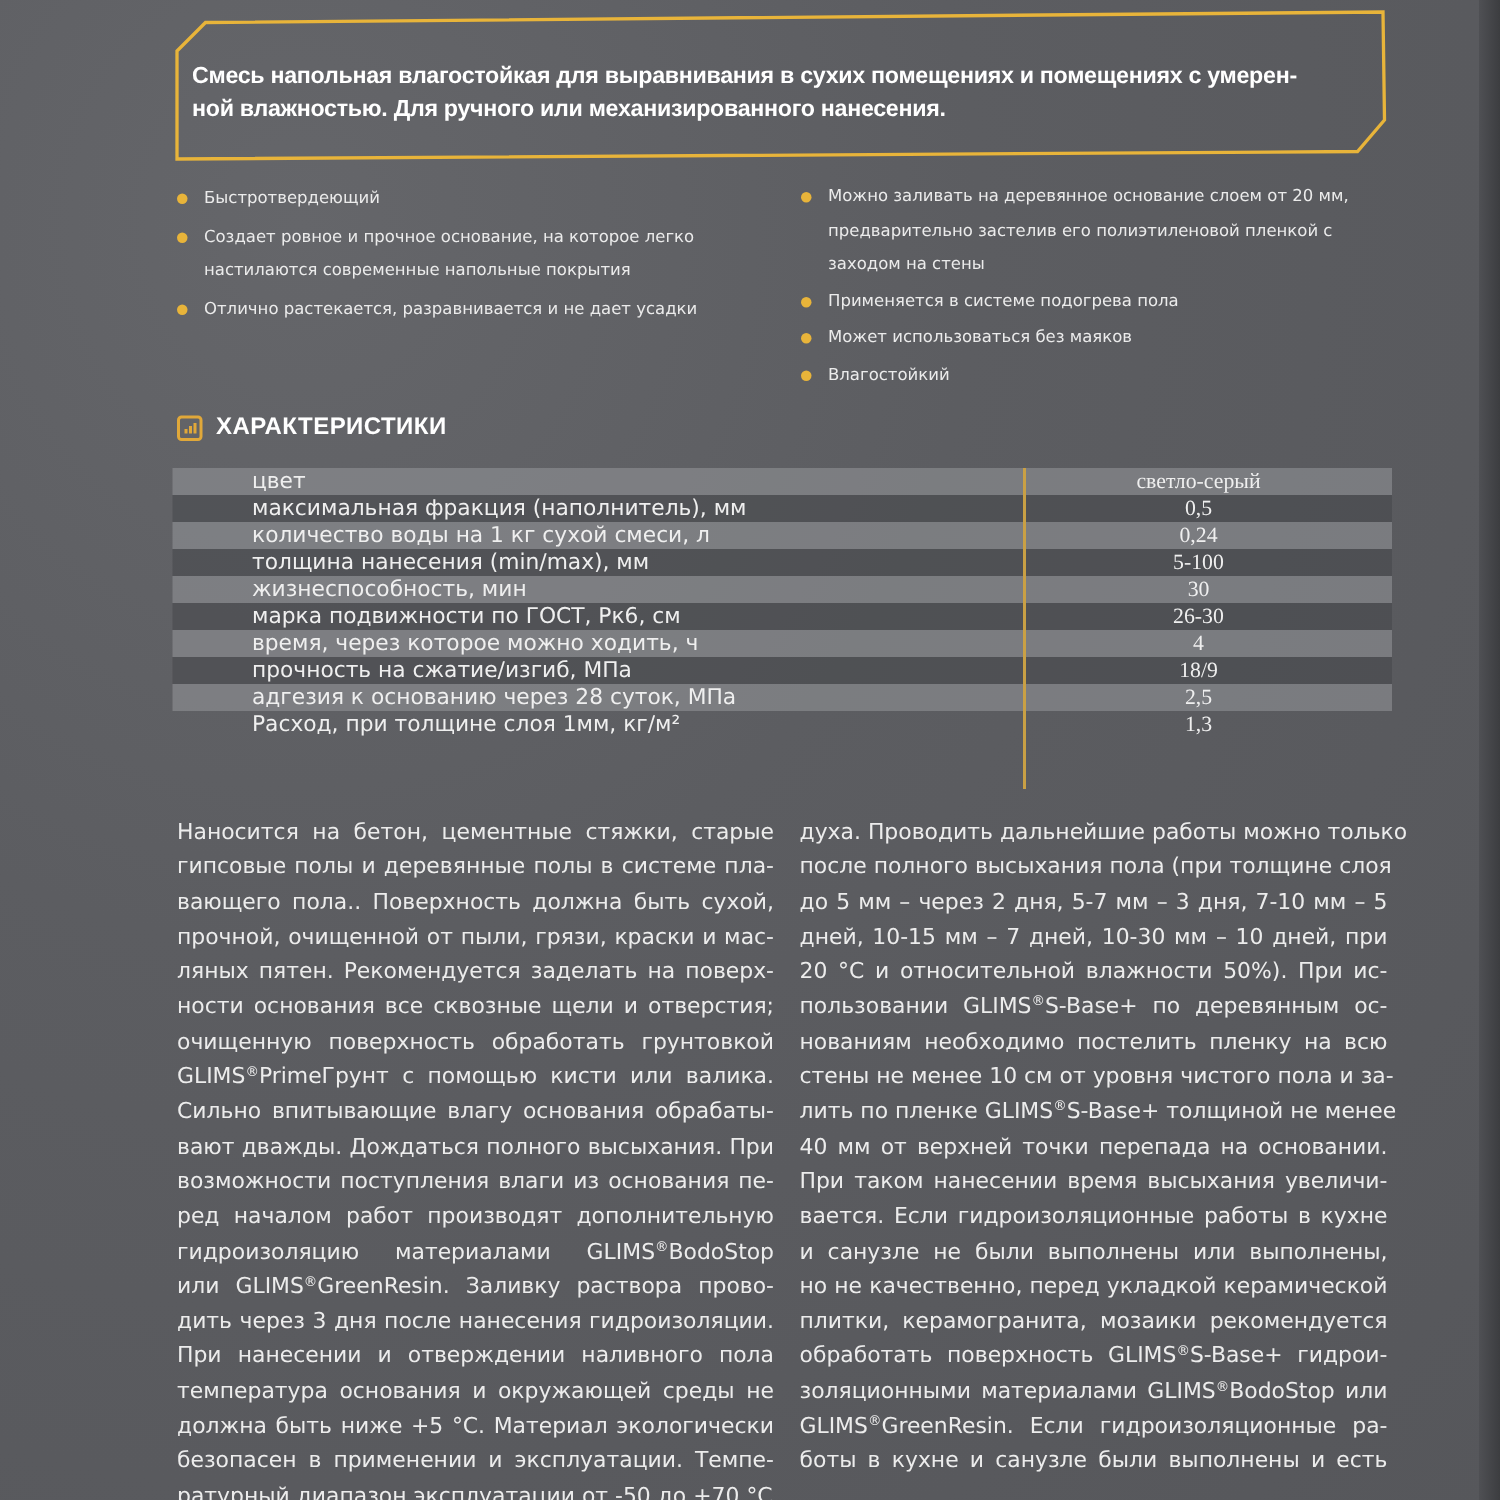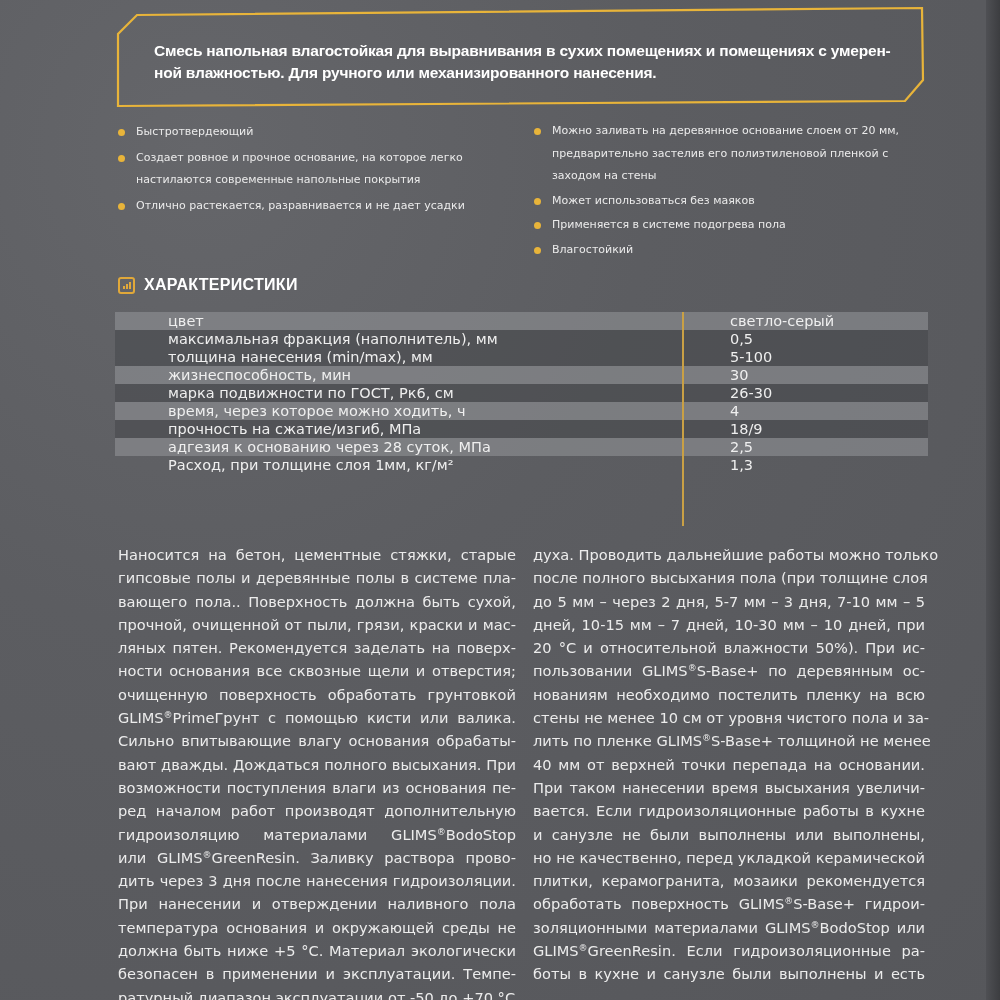--- a/index.html
+++ b/index.html
@@ -12,21 +12,21 @@
   .right-edge {
     position: absolute; top: 0; right: 0; width: 14px; height: 1000px;
     background: linear-gradient(to right, #4f5054, #3c3d40);
   }
   
   .callout {
     position: absolute; left: 0; top: 0; width: 1000px; height: 120px;
   }
   .callout svg { position: absolute; left: 0; top: 0; }
   .callout-text {
-    position: absolute; left: 154px; top: 40px; width: 780px;
+    position: absolute; left: 128px; top: 40px; width: 780px;
     font-family: "Liberation Sans", sans-serif;
     font-weight: bold; font-size: 15.5px; line-height: 22px; color: #ffffff;
     letter-spacing: -0.2px;
   }
   
   .bullets {
     position: absolute; list-style: none; margin: 0; padding: 0;
     font-size: 11px; line-height: 22.5px; color: #ebebeb;
   }
   .bullets li { position: relative; padding-left: 19px; margin-bottom: 3px; }
@@ -57,21 +57,21 @@
     position: absolute; left: 115px; top: 312px; width: 813px;
   }
   .spec-row {
     display: flex; height: 18px; align-items: center;
     font-size: 14.5px; color: #efefef; padding-left: 48px;
   }
   .spec-row.light { background: rgba(150,151,155,0.55); }
   .spec-row.dark { background: rgba(70,71,75,0.55); }
   .spec-row.plain { background: transparent; }
   .spec-name { width: 567px; padding-left: 5px; box-sizing: border-box; white-space: nowrap; }
-  .spec-value { flex: 1; padding-right: 60px; }
+  .spec-value { flex: 1; text-align: center; padding-right: 60px; font-family: Liberation Serif, serif; }
   .divider {
     position: absolute; left: 567px; top: 0; width: 1.5px; height: 214px; background: #c9a045;
   }
   
   .body-col {
     position: absolute; top: 543px; width: 398px;
     font-size: 14.6px; line-height: 23.3px; color: #ececec;
     text-align: justify;
   }
   .body-col.left { left: 118px; }
@@ -95,42 +95,46 @@
 </div>
 
 <ul class="bullets left">
   <li><span class="dot"></span><span>Быстротвердеющий</span></li>
   <li style="padding-right:40px"><span class="dot"></span><span>Создает ровное и прочное основание, на которое легко настилаются современные напольные покрытия</span></li>
   <li><span class="dot"></span><span>Отлично растекается, разравнивается и не дает усадки</span></li>
 </ul>
 
 <ul class="bullets right">
   <li style="padding-right:0"><span class="dot"></span><span>Можно заливать на деревянное основание слоем от 20 мм, предварительно застелив его полиэтиленовой пленкой с заходом на стены</span></li>
+  <li><span class="dot"></span><span>Применяется в системе подогрева пола</span></li>
   <li><span class="dot"></span><span>Может использоваться без маяков</span></li>
-  <li><span class="dot"></span><span>Применяется в системе подогрева пола</span></li>
   <li><span class="dot"></span><span>Влагостойкий</span></li>
 </ul>
 
 <div class="section-head">
   <span class="section-icon">
     <i style="left:3px;height:3px"></i>
       <i style="left:6px;height:5px"></i>
       <i style="left:9px;height:7px"></i>
   </span>
   <span class="section-title">ХАРАКТЕРИСТИКИ</span>
 </div>
 
 <div class="spec-table">
   <div class="spec-row light">
     <span class="spec-name">цвет</span>
     <span class="spec-value">светло-серый</span>
   </div>
   <div class="spec-row dark">
     <span class="spec-name">максимальная фракция (наполнитель), мм</span>
     <span class="spec-value">0,5</span>
+  </div>
+  <div class="spec-row light">
+    <span class="spec-name">количество воды на 1 кг сухой смеси, л</span>
+    <span class="spec-value">0,24</span>
   </div>
   <div class="spec-row dark">
     <span class="spec-name">толщина нанесения (min/max), мм</span>
     <span class="spec-value">5-100</span>
   </div>
   <div class="spec-row light">
     <span class="spec-name">жизнеспособность, мин</span>
     <span class="spec-value">30</span>
   </div>
   <div class="spec-row dark">

